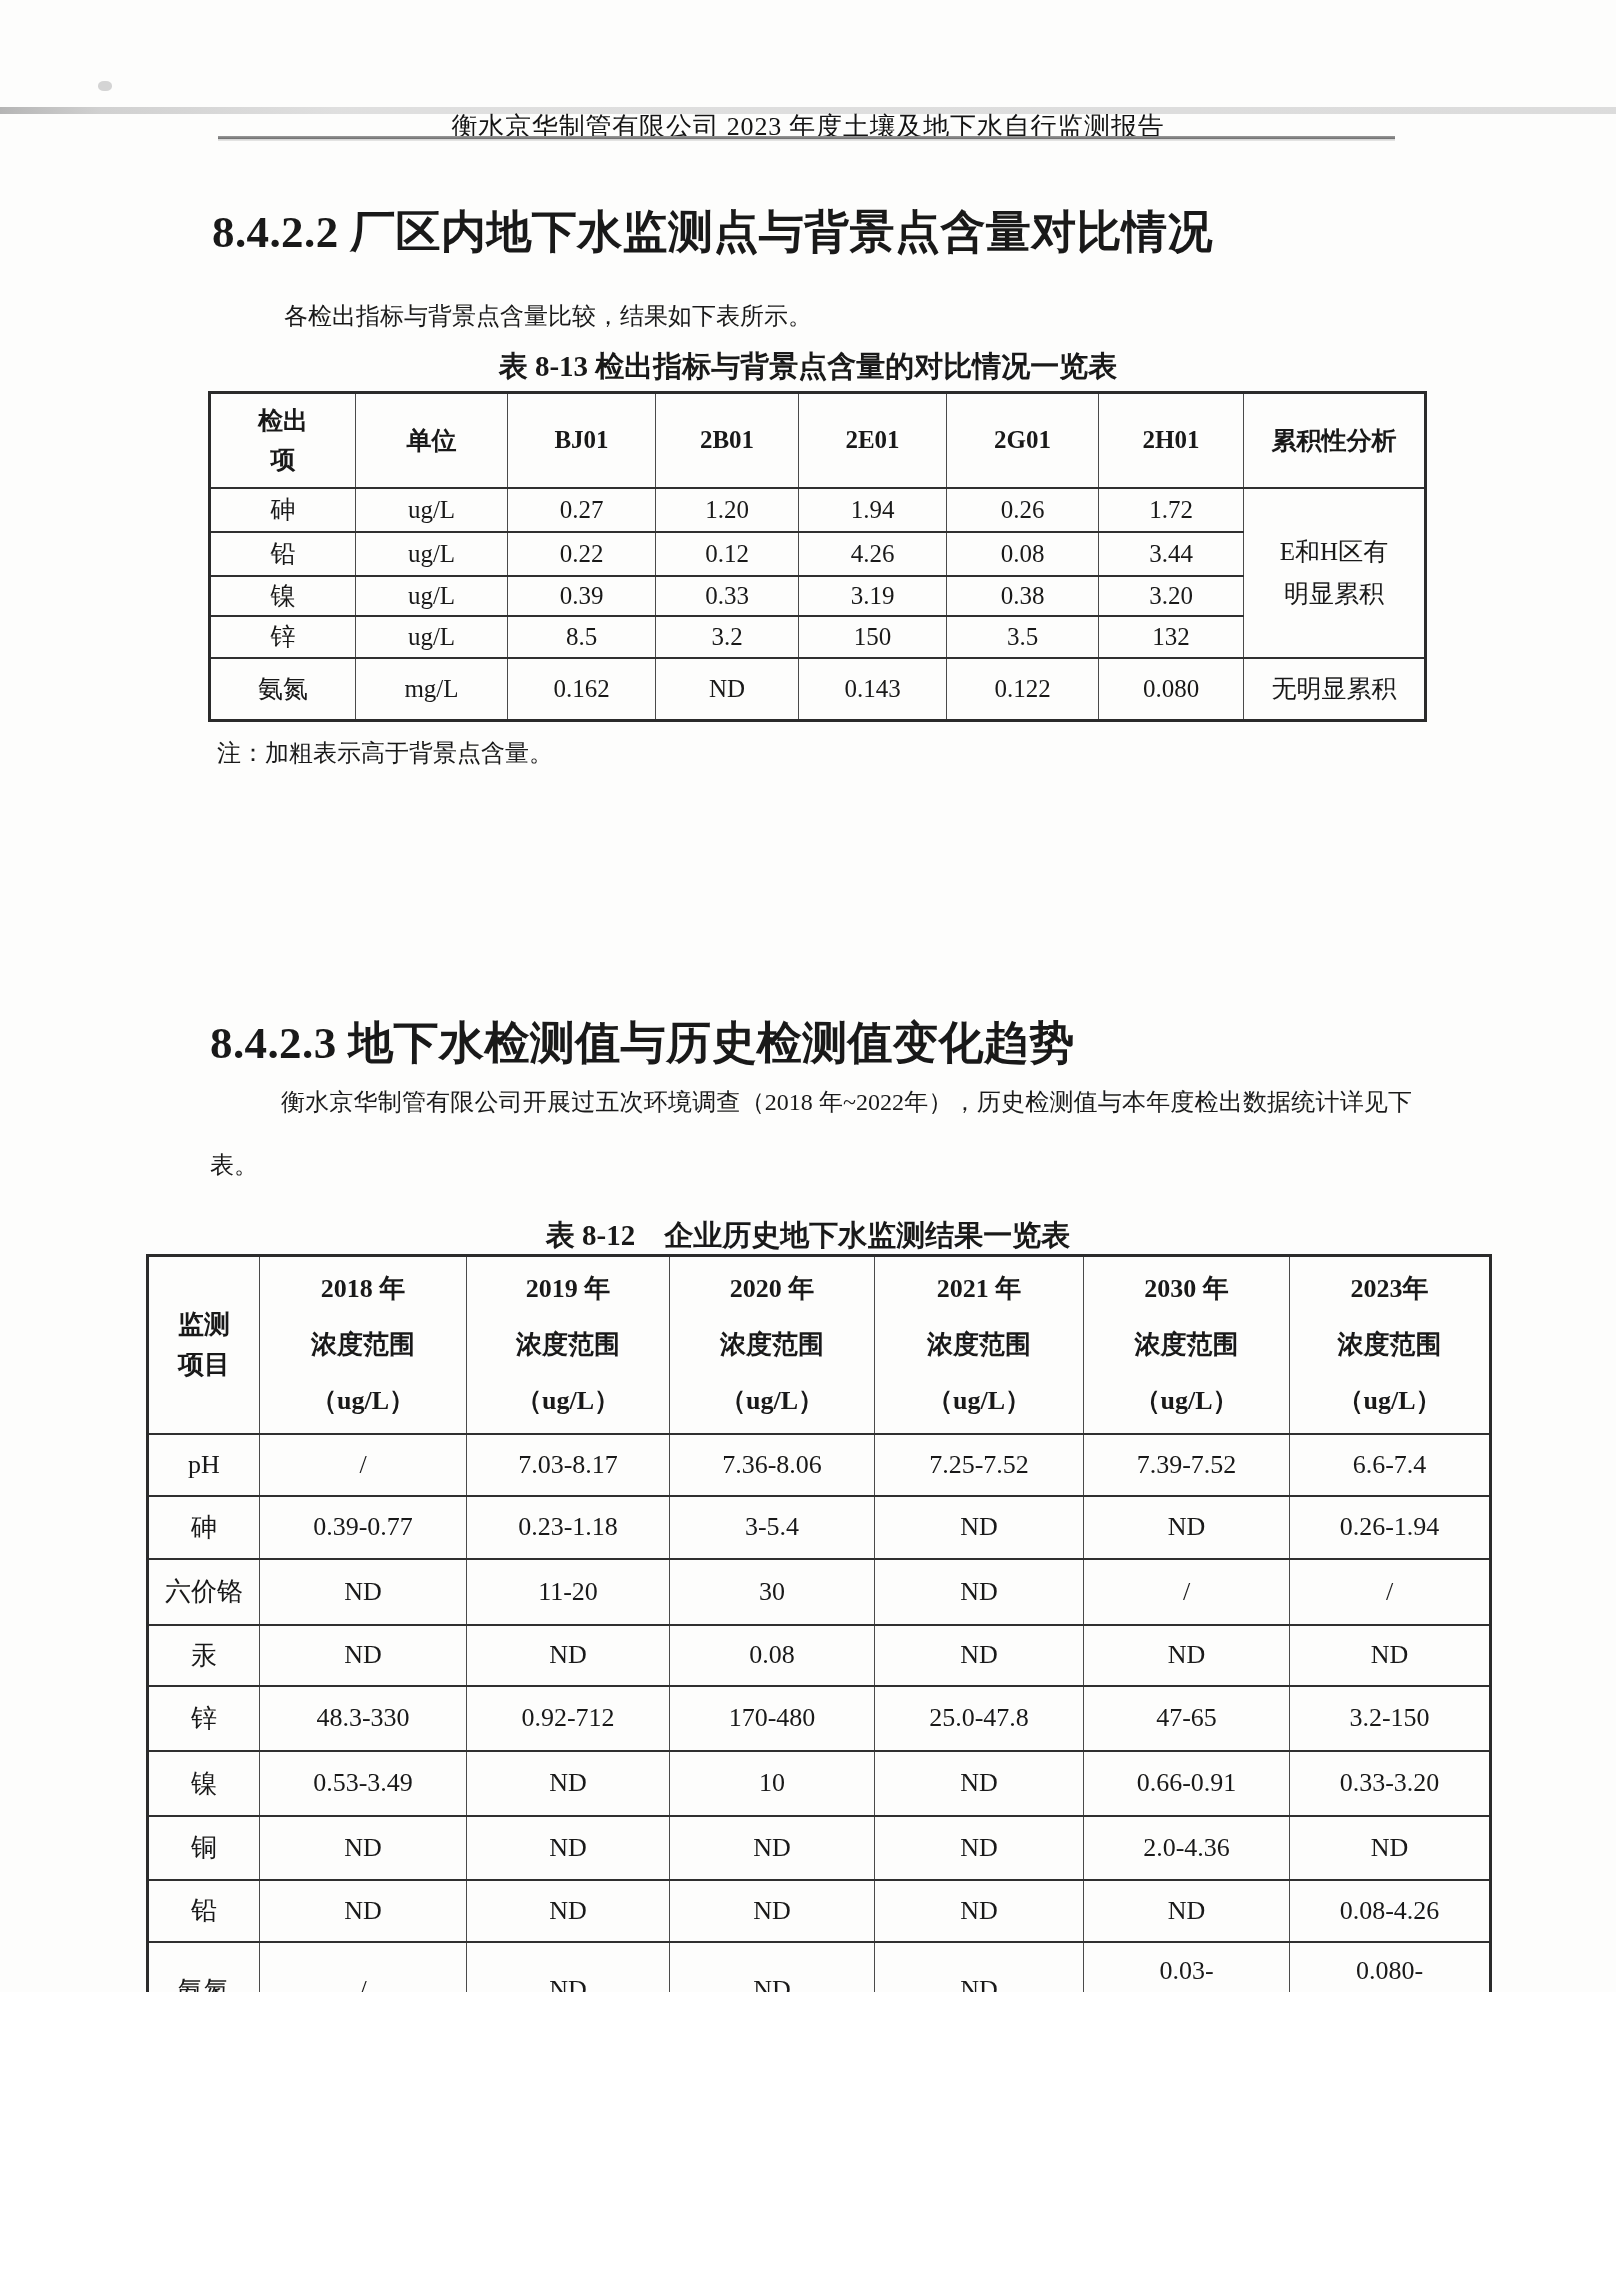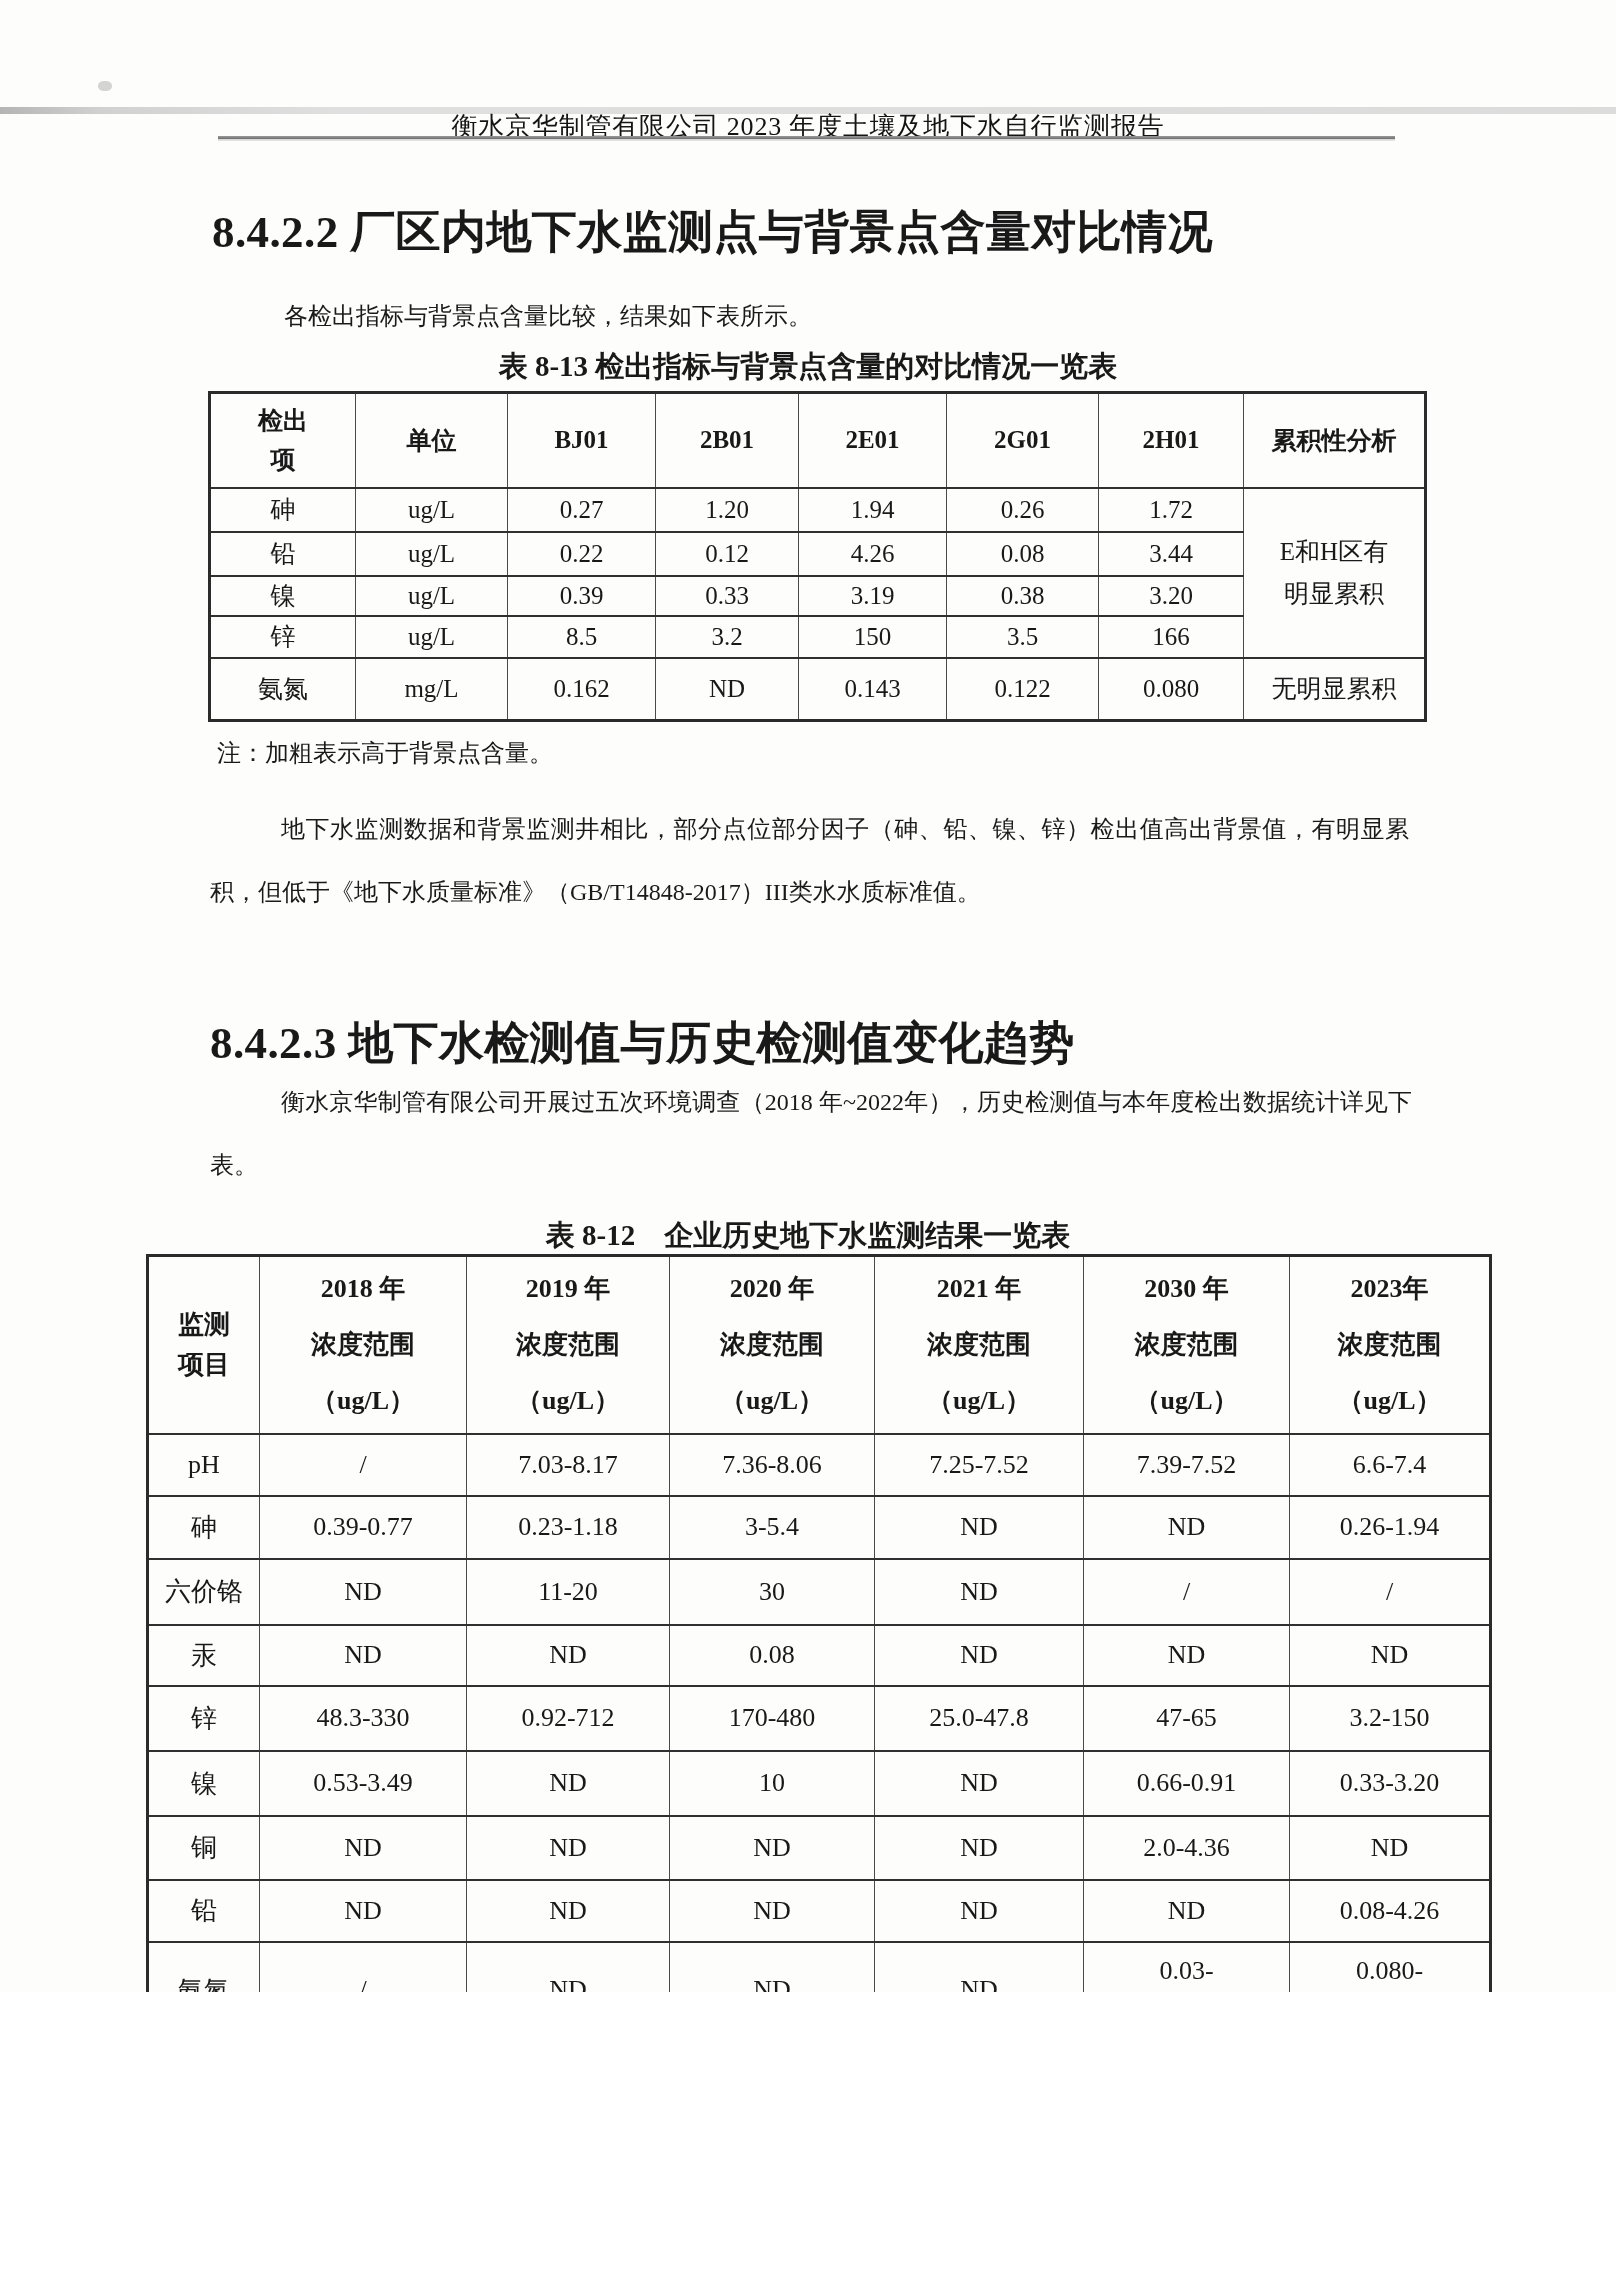--- a/index.html
+++ b/index.html
@@ -119,38 +119,37 @@
       <td>0.38</td>
       <td class="bold">3.20</td>
     </tr>
     <tr style="height:42px">
       <td>锌</td>
       <td>ug/L</td>
       <td>8.5</td>
       <td>3.2</td>
       <td class="bold">150</td>
       <td>3.5</td>
-      <td class="bold">166</td>
+      <td class="bold">132</td>
     </tr>
     <tr style="height:63px">
       <td>氨氮</td>
       <td>mg/L</td>
       <td>0.162</td>
       <td>ND</td>
       <td>0.143</td>
       <td>0.122</td>
       <td>0.080</td>
       <td>无明显累积</td>
     </tr>
   </tbody>
     </table>
 
   <div id="note13">注：加粗表示高于背景点含量。</div>
 
-  <div id="para2" class="body-text">地下水监测数据和背景监测井相比，部分点位部分因子（砷、铅、镍、锌）检出值高出背景值，有明显累积，但低于《地下水质量标准》（GB/T14848-2017）III类水水质标准值。</div>
 
   <div id="sec2-heading" class="sec-heading">8.4.2.3 地下水检测值与历史检测值变化趋势</div>
   <div id="para3" class="body-text">衡水京华制管有限公司开展过五次环境调查（2018 年~2022年），历史检测值与本年度检出数据统计详见下表。</div>
 
   <div id="caption12" class="table-caption">表 8-12　企业历史地下水监测结果一览表</div>
 
   <table class="t12">
     <colgroup>
       <col style="width:112px">
         <col style="width:207px">

